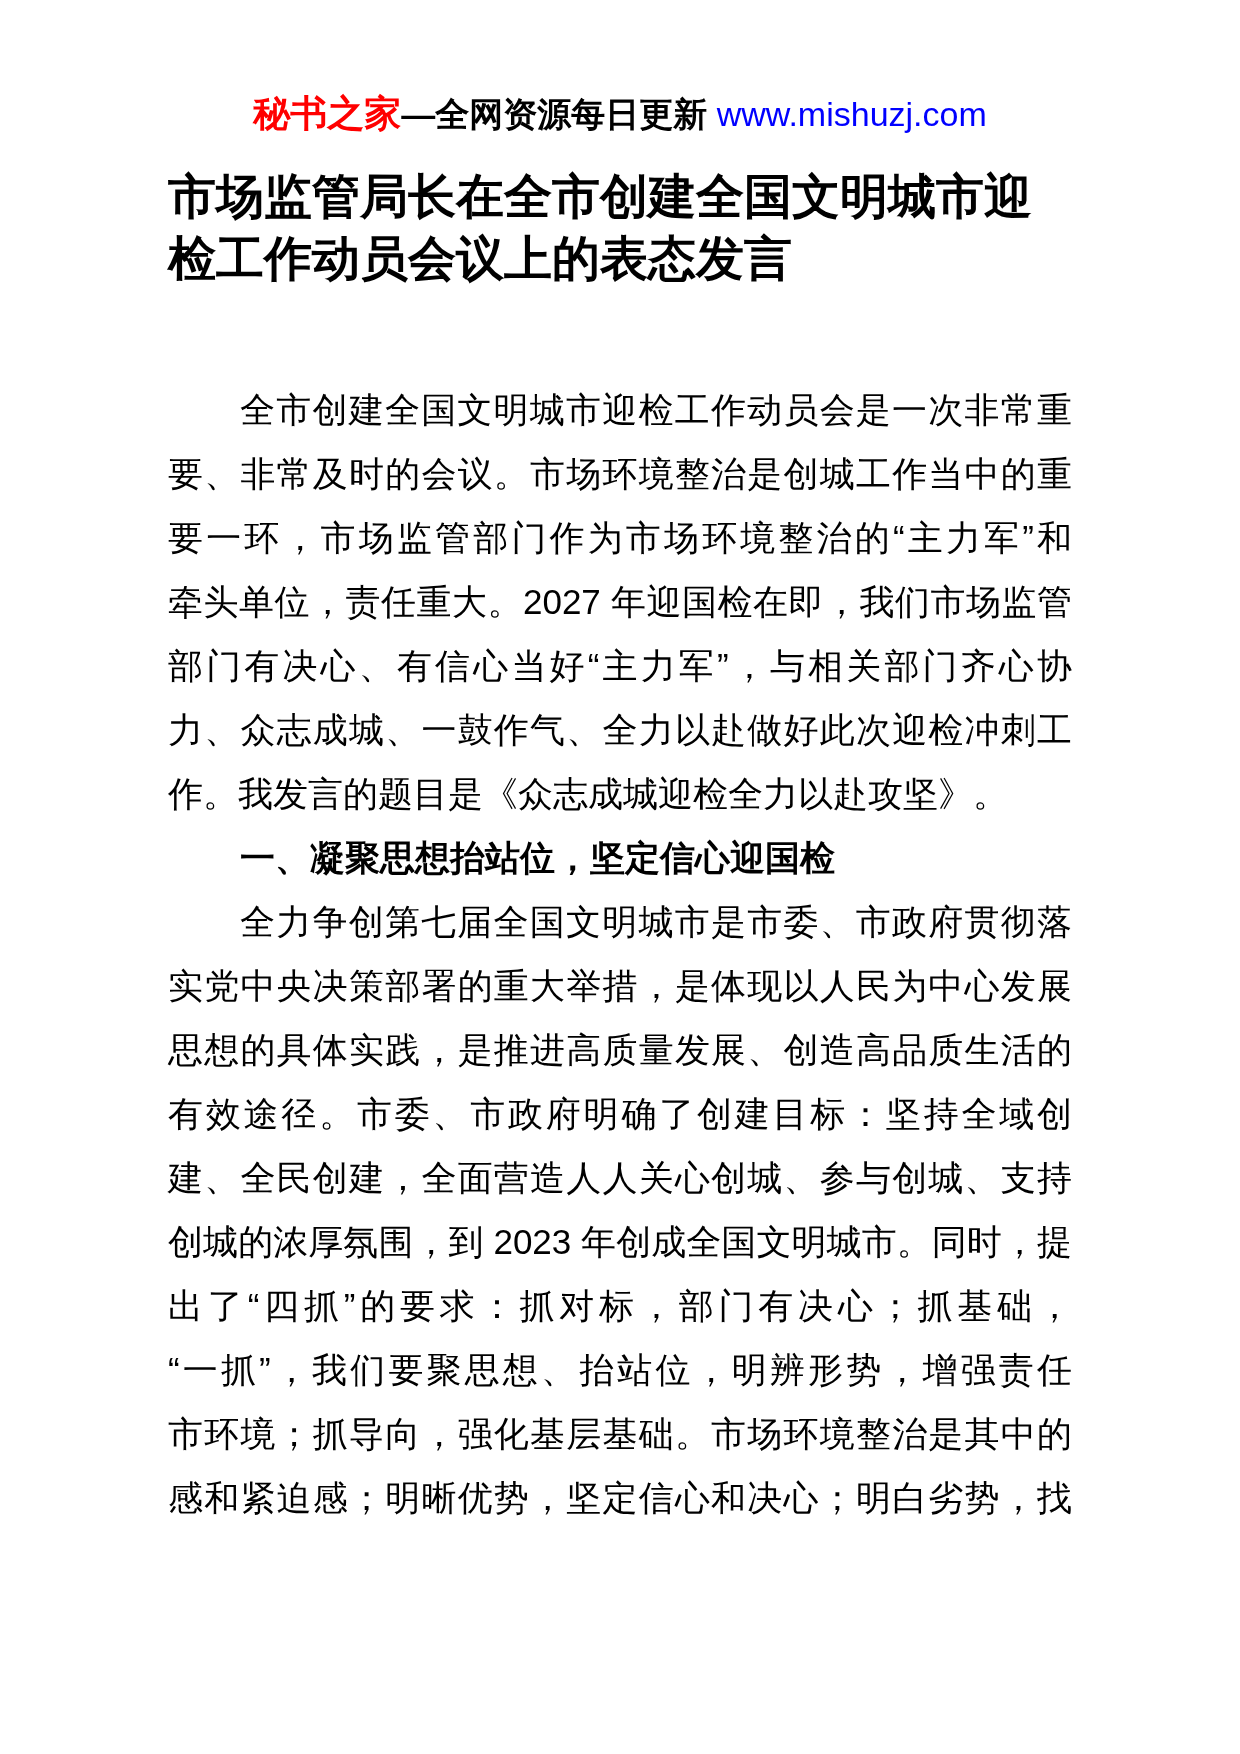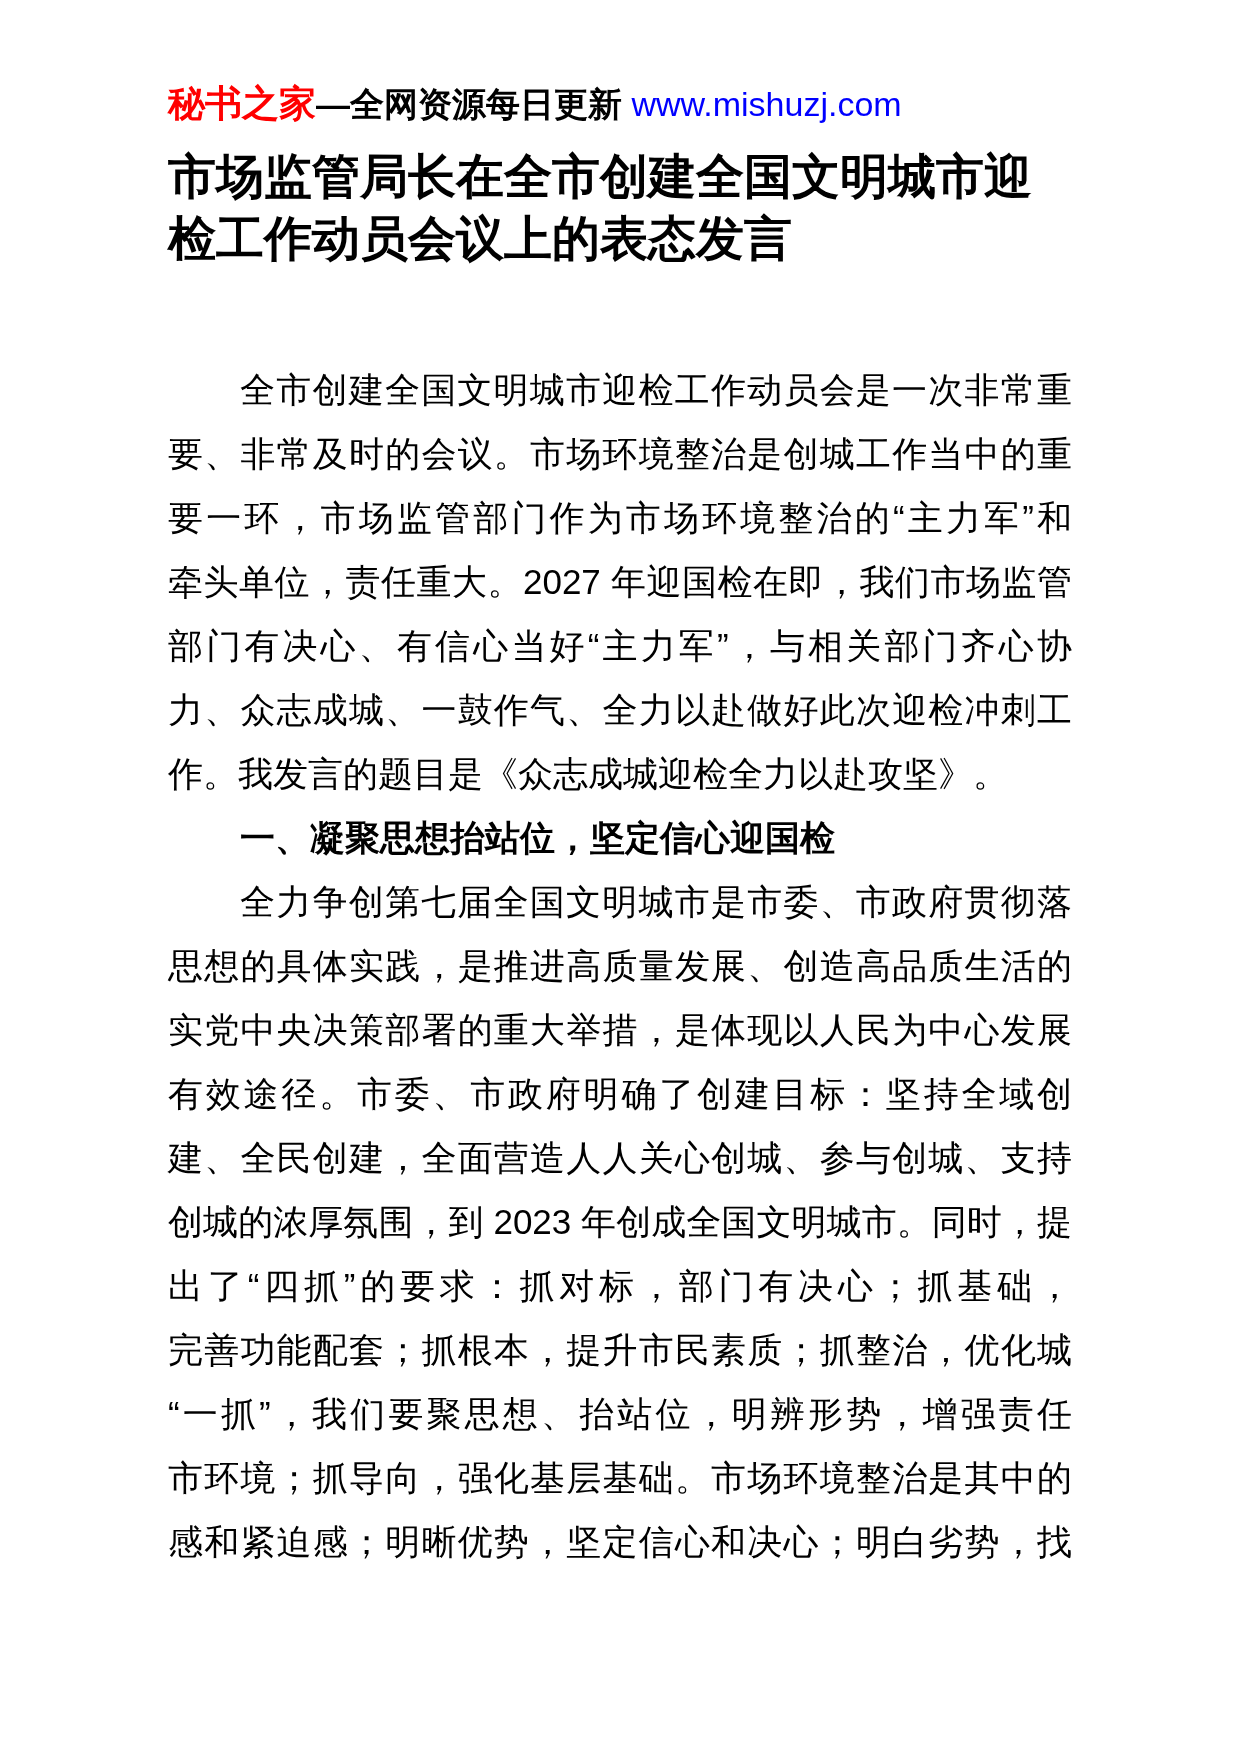--- a/index.html
+++ b/index.html
@@ -8,23 +8,23 @@
     width: 1240px;
     height: 1754px;
     background: #ffffff;
     font-family: "Liberation Sans", sans-serif;
     color: #000000;
     overflow: hidden;
     box-sizing: border-box;
     padding: 80px 168px 0 168px;
   }
   .doc-header {
-    text-align: left;
+    text-align: center;
     font-size: 34px;
-    line-height: 48px;
+    line-height: 68px;
     white-space: nowrap;
   }
   .doc-header .brand {
     color: #ff0000;
     font-weight: bold;
     font-size: 37px;
   }
   .doc-header .dash-tagline {
     color: #000000;
     font-weight: bold;
@@ -80,25 +80,24 @@
     <div class="line">要、非常及时的会议。市场环境整治是创城工作当中的重</div>
     <div class="line">要一环，市场监管部门作为市场环境整治的“主力军”和</div>
     <div class="line">牵头单位，责任重大。2027 年迎国检在即，我们市场监管</div>
     <div class="line">部门有决心、有信心当好“主力军”，与相关部门齐心协</div>
     <div class="line">力、众志成城、一鼓作气、全力以赴做好此次迎检冲刺工</div>
     <div class="line no-just">作。我发言的题目是《众志成城迎检全力以赴攻坚》。</div>
 
     <div class="line no-just indent heading">一、凝聚思想抬站位，坚定信心迎国检</div>
 
     <div class="line indent">全力争创第七届全国文明城市是市委、市政府贯彻落</div>
+    <div class="line">实党中央决策部署的重大举措，是体现以人民为中心发展</div>
     <div class="line">思想的具体实践，是推进高质量发展、创造高品质生活的</div>
-    <div class="line">实党中央决策部署的重大举措，是体现以人民为中心发展</div>
     <div class="line">有效途径。市委、市政府明确了创建目标：坚持全域创</div>
     <div class="line">建、全民创建，全面营造人人关心创城、参与创城、支持</div>
     <div class="line">创城的浓厚氛围，到 2023 年创成全国文明城市。同时，提</div>
     <div class="line">出了“四抓”的要求：抓对标，部门有决心；抓基础，</div>
-    <div class="line">完善功能配套；抓根本，提升市民素质；抓整治，优化城</div>
     <div class="line">“一抓”，我们要聚思想、抬站位，明辨形势，增强责任</div>
     <div class="line">市环境；抓导向，强化基层基础。市场环境整治是其中的</div>
     <div class="line">感和紧迫感；明晰优势，坚定信心和决心；明白劣势，找</div>
   </div>
 
 </div>
 
 </body></html>

